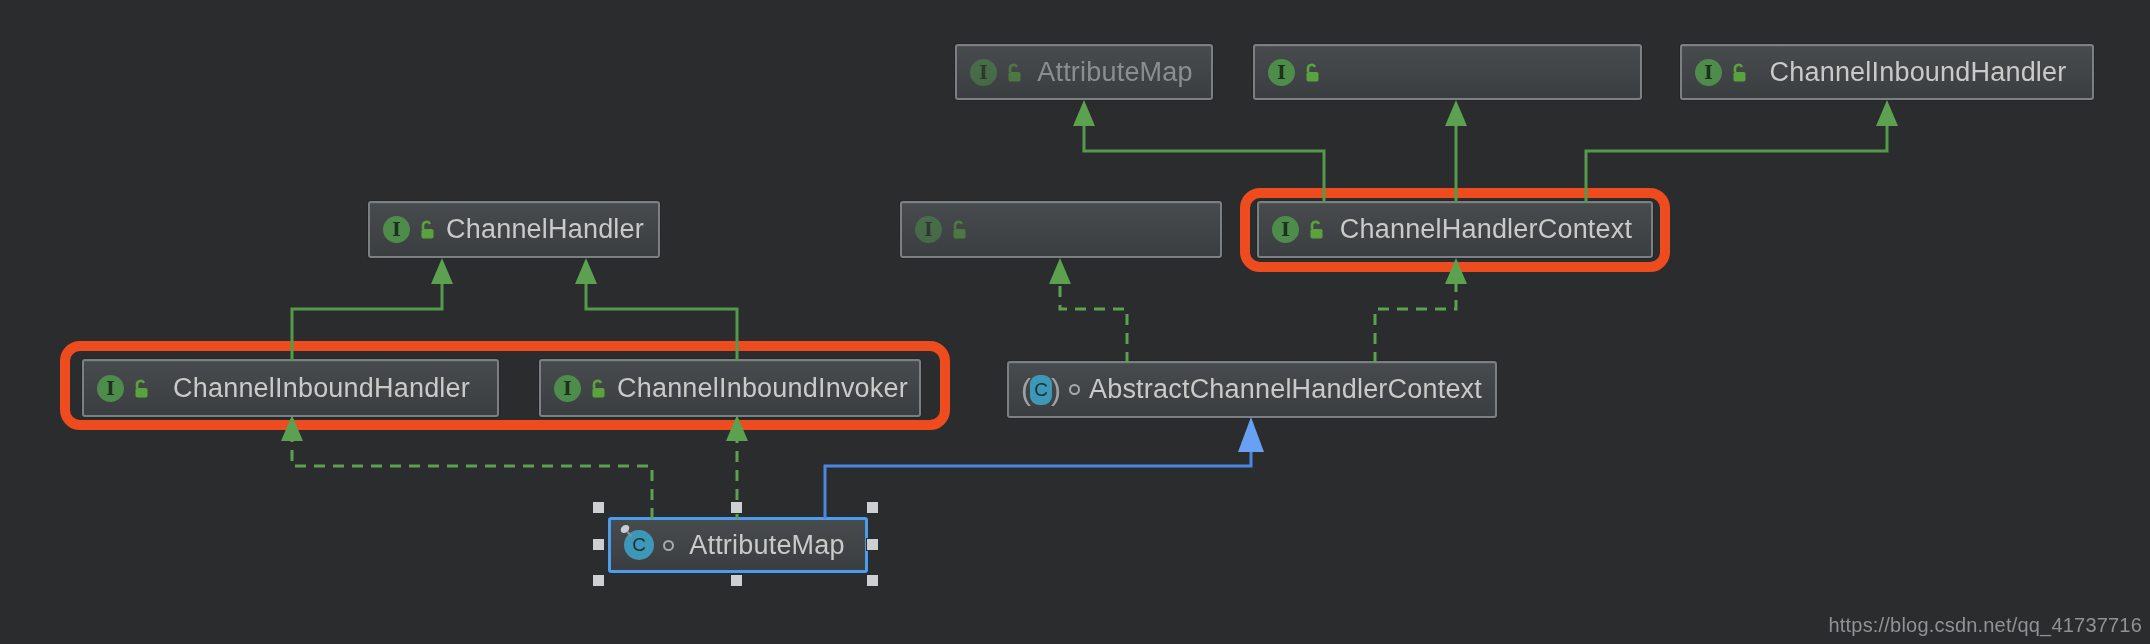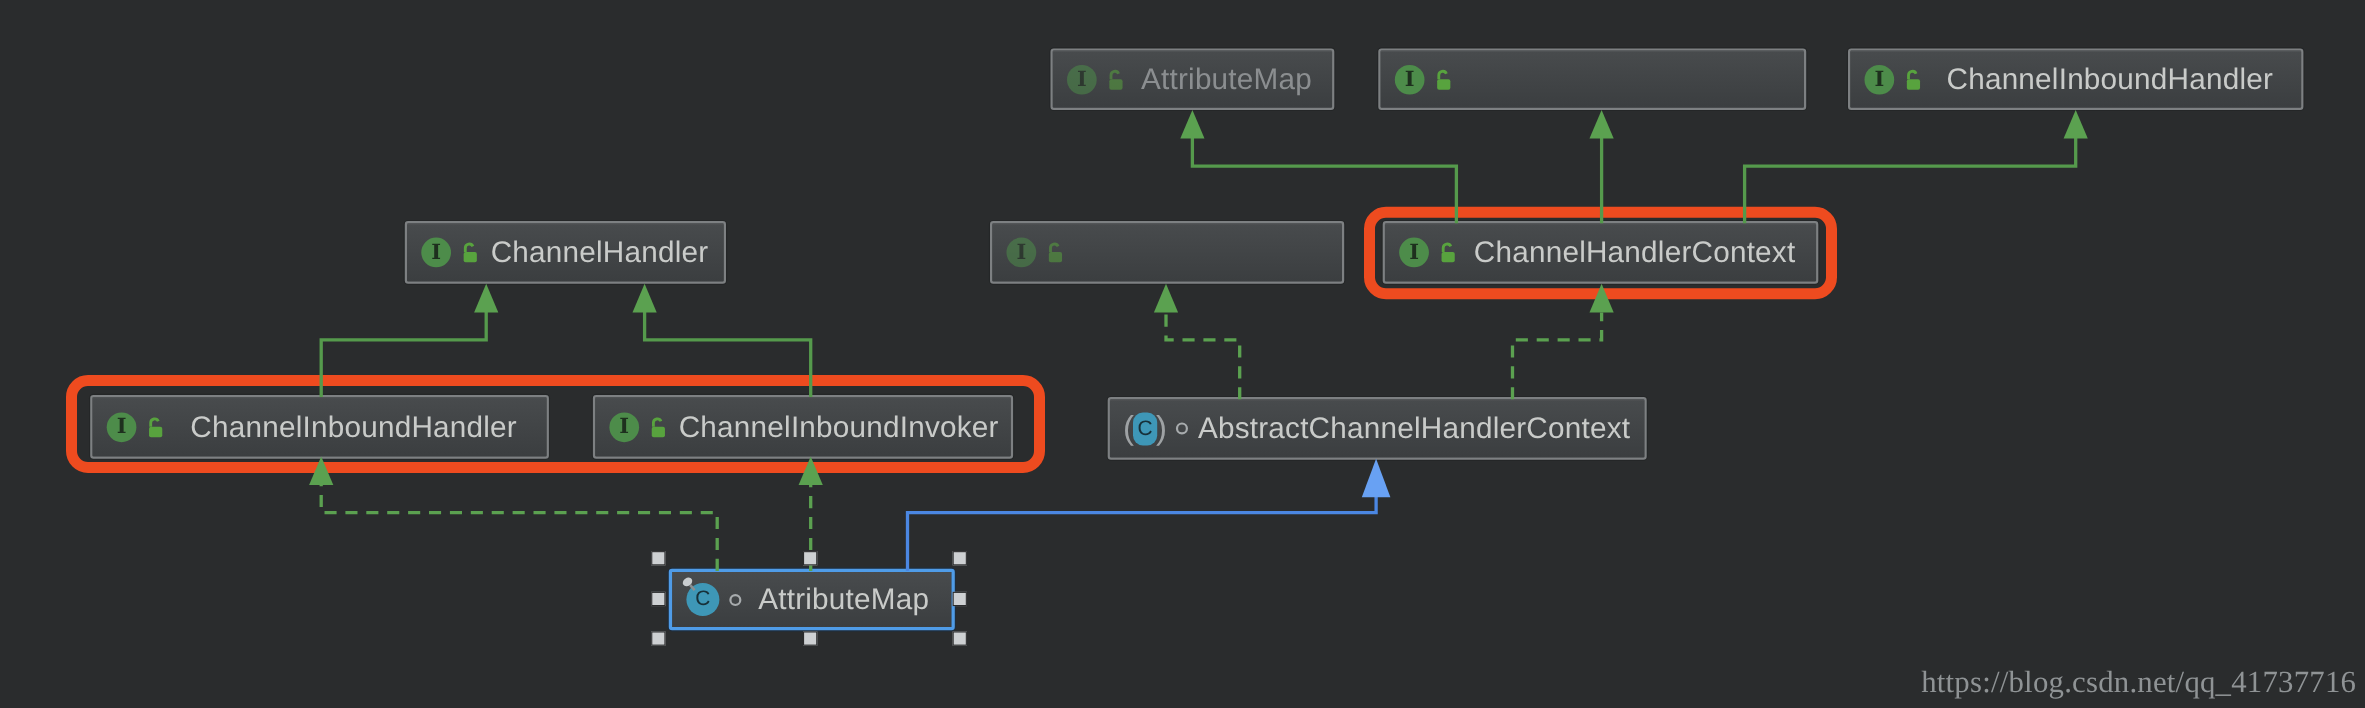--- a/index.html
+++ b/index.html
@@ -42,22 +42,22 @@
   .hl{position:absolute;border:10px solid #ee4b1f;border-radius:20px;box-sizing:border-box;}
 
   
   svg.edges{position:absolute;left:0;top:0;z-index:5;pointer-events:none;}
 
   
   .handle{position:absolute;width:13px;height:13px;background:#cdd0d2;
           border:1px solid #2a2b2c;box-sizing:border-box;z-index:6;}
 
   
-  .watermark{position:absolute;right:8px;bottom:7px;font-size:28px;color:#8f9395;
-             letter-spacing:.2px;z-index:7;font-family:Liberation Serif, serif;}
+  .watermark{position:absolute;right:8px;bottom:7px;font-size:20px;color:#8f9395;
+             letter-spacing:.2px;z-index:7;}
 </style>
 </head>
 <body>
 
 <div class="canvas">
 
   <div class="hl" style="left:1240px;top:188px;width:430px;height:84px;"></div>
   <div class="hl" style="left:60px;top:341px;width:890px;height:89px;"></div>
 
   <div class="node muted" style="left:955px;top:44px;width:258px;height:56px;">

